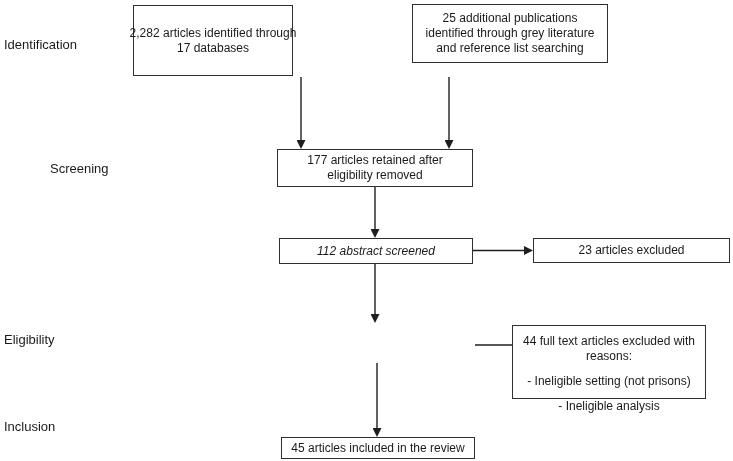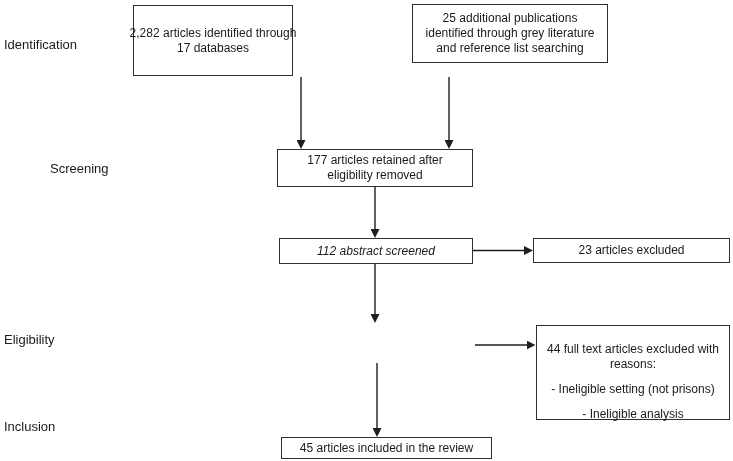--- a/index.html
+++ b/index.html
@@ -45,23 +45,23 @@
     padding: 2px 4px;
   }
   .flow-box .line { white-space: nowrap; }
   
   #box-identified-databases { left: 133px; top: 5px;  width: 160px; height: 71px; }
   #box-identified-grey      { left: 412px; top: 4px;  width: 196px; height: 59px; }
   #box-retained-duplicates  { left: 277px; top: 149px; width: 196px; height: 38px; }
   #box-abstract-screened    { left: 279px; top: 238px; width: 194px; height: 26px; font-style: italic; }
   #box-articles-excluded    { left: 533px; top: 238px; width: 197px; height: 25px; }
   #box-fulltext-assessed    { left: 280px; top: 323px; width: 195px; height: 40px; }
-  #box-fulltext-excluded    { left: 536px; top: 325px; width: 194px; height: 95px;
-                              justify-content: flex-start; padding-top: 16px; }
-  #box-included             { left: 281px; top: 437px; width: 211px; height: 22px; }
+  #box-fulltext-excluded    { left: 512px; top: 325px; width: 194px; height: 74px;
+                              justify-content: flex-start; padding-top: 8px; }
+  #box-included             { left: 281px; top: 437px; width: 194px; height: 22px; }
   #box-fulltext-excluded .heading { margin-bottom: 10px; }
   #box-fulltext-excluded .reason  { margin-bottom: 10px; }
   #label-identification { top: 37px; }
   #label-screening      { top: 161px; margin-left: 46px; }
   #label-eligibility    { top: 332px; }
   #label-inclusion      { top: 419px; }
 </style>
 </head>
 <body>
 

